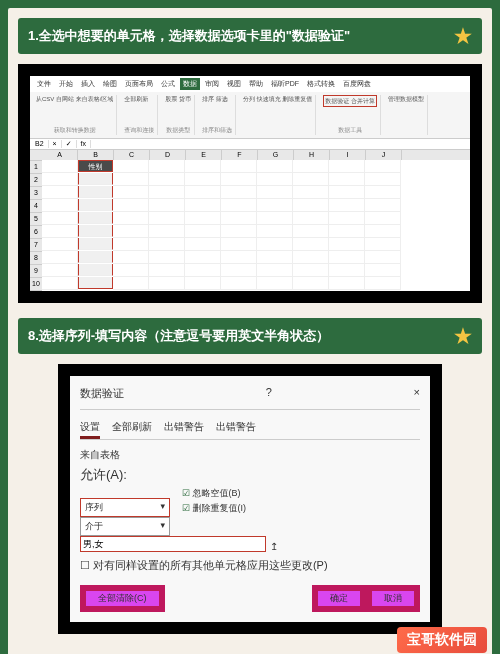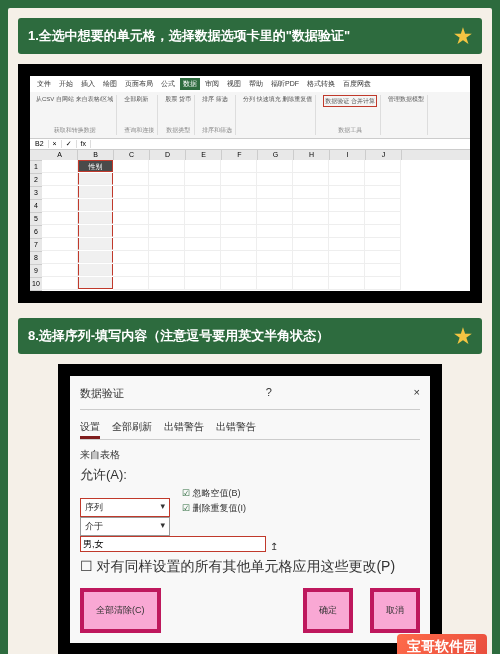--- a/index.html
+++ b/index.html
@@ -38,22 +38,22 @@
 .section-title{font-size:10px;margin-bottom:4px}
 .lbl{font-size:13px;display:block;margin:3px 0 1px}
 .sel{border:1px solid #999;padding:2px 4px;font-size:9px;width:80px;display:inline-flex;justify-content:space-between;background:#fff}
 .sel-hl{border:1.5px solid #c0392b}
 .chk{font-size:9px;margin:2px 0}
 .chk::before{content:"☑ ";color:#2d6b3e}
 .src{display:flex;align-items:flex-end;gap:4px}
 .src input{border:1px solid #999;font-size:9px;padding:2px;width:180px}
 .src-hl{border:1.5px solid #c0392b !important}
 .btn-row{display:flex;justify-content:space-between;margin-top:12px;font-size:9px}
-.btn{border:4px solid #be185d;padding:12px 12px;background:#f9a8d4}
-.note{font-size:14px;margin:0 0}
+.btn{border:6px solid #be185d;padding:1px 12px;background:#d946ef}
+.note{font-size:11px;margin:0 0}
 .note::before{content:"☐ "}
 .watermark{position:absolute;bottom:5px;right:5px;background:linear-gradient(135deg,#ff6b4a,#e74c3c);color:#fff;padding:4px 10px;font-size:14px;font-weight:bold;border-radius:4px}
 </style>
 </head>
 <body>
 
 <div class="page">
 
 <div class="step-bar">
   <span>1.全选中想要的单元格，选择数据选项卡里的"数据验证"</span>
@@ -304,21 +304,21 @@
           <span>▾</span>
         </div>
     <div class="src">
       <input class="src-hl" value="男,女" style="">
       <span>↥</span>
     </div>
   </div>
   <div class="note">对有同样设置的所有其他单元格应用这些更改(P)</div>
   <div class="btn-row">
     <span class="btn">全部清除(C)</span>
-    <div style="display:flex;gap:17px">
+    <div style="display:flex;gap:0">
       <span class="btn">确定</span>
       <span class="btn">取消</span>
     </div>
   </div>
 </div>
 
 <div class="watermark">宝哥软件园</div>
 
 </div>
 

